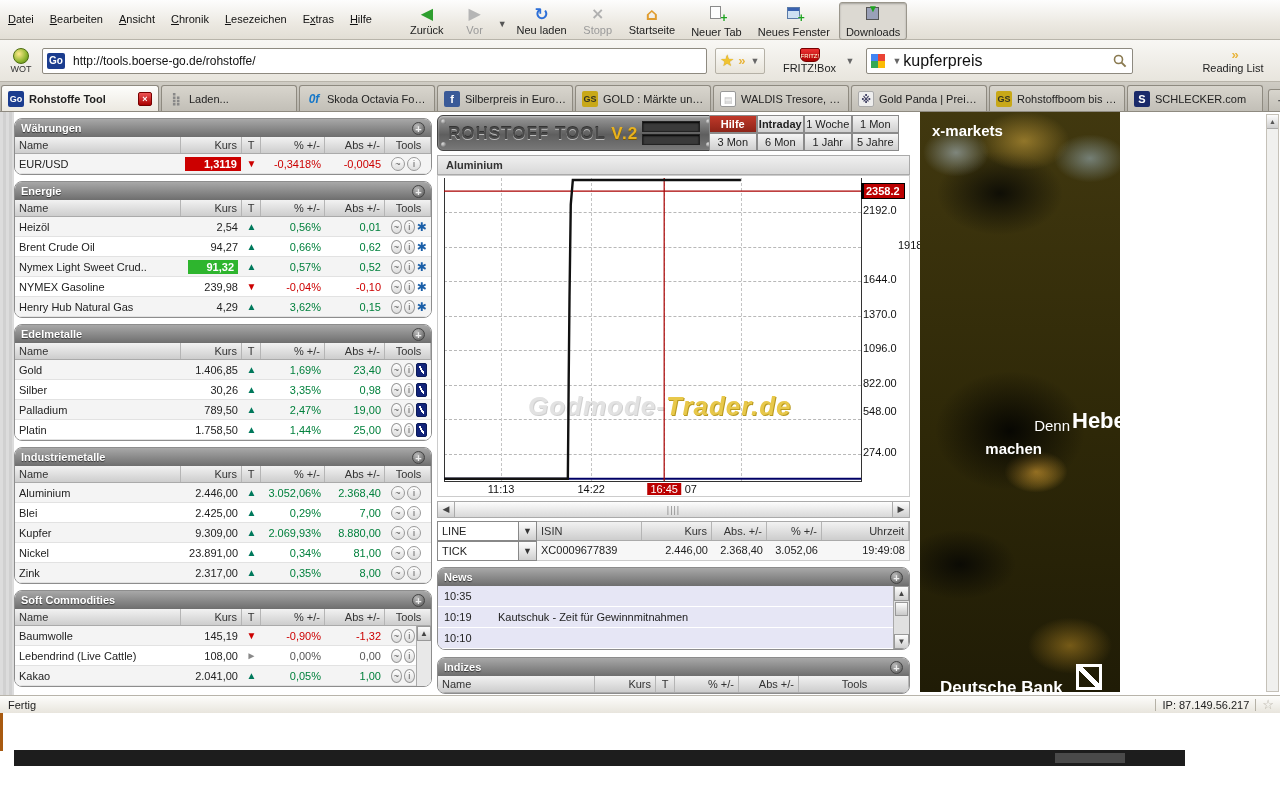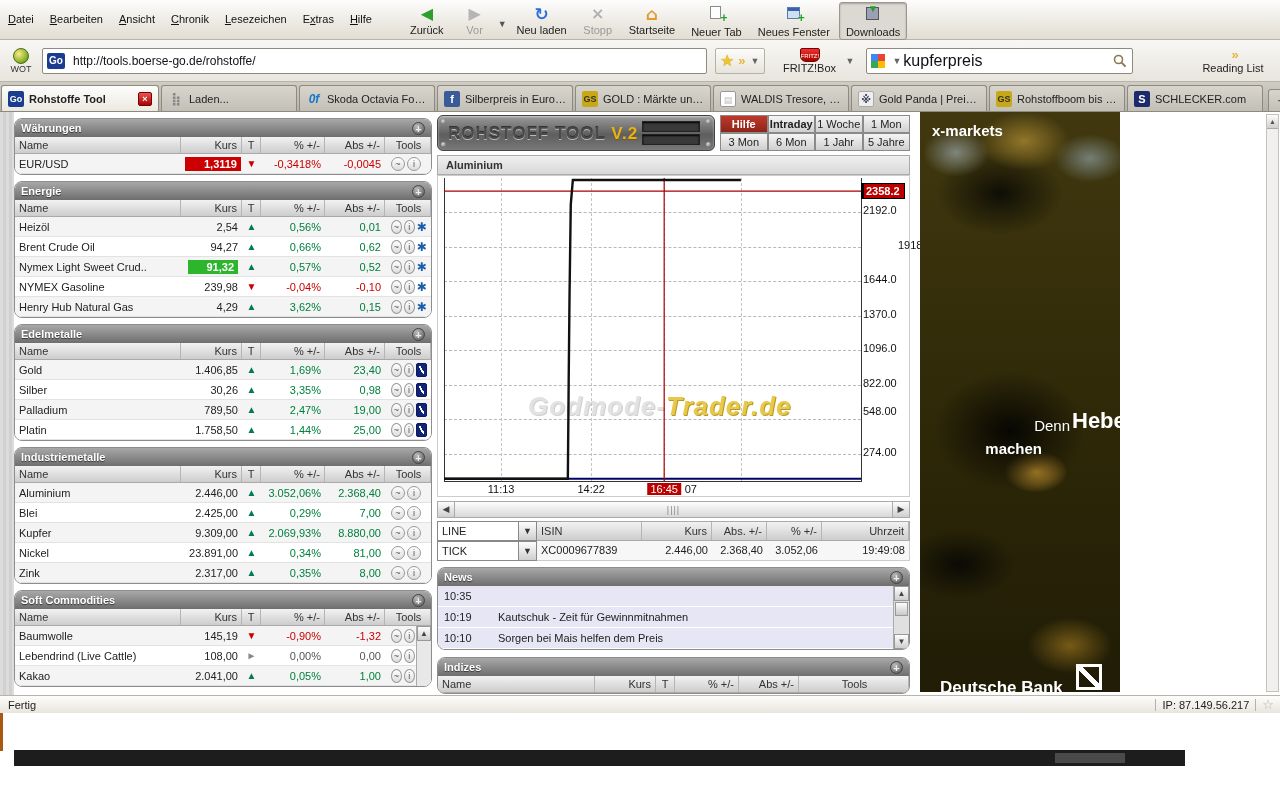--- a/index.html
+++ b/index.html
@@ -124,21 +124,21 @@
   #chartpanel{position:absolute;left:437px;top:3px;width:473px;height:580px;}
   #logoplate{position:absolute;left:0;top:0;width:278px;height:36px;border-radius:6px;
     background:linear-gradient(#9a9a9a,#5e5e5e 55%,#787878);border:1px solid #444;box-shadow:inset 0 1px 2px #ccc;}
   #logoplate .screw{position:absolute;width:5px;height:5px;border-radius:50%;background:radial-gradient(circle at 35% 35%,#ddd,#555);}
   .logo-text{position:absolute;left:10px;top:8px;font-size:17px;font-weight:bold;color:#4a4a4a;
     text-shadow:0 1px 0 #bbb,0 -1px 0 #333;letter-spacing:1px;}
   .logo-ver{color:#e8b21f;text-shadow:0 1px 0 #7a5a00;}
   .logo-slot{position:absolute;right:14px;width:58px;height:11px;background:#3a3a3a;border:1px solid #222;box-shadow:inset 0 1px 2px #000;}
   #timebtns{position:absolute;left:284px;top:0;width:189px;height:36px;display:grid;
     grid-template-columns:repeat(4,1fr);grid-template-rows:18px 18px;}
-  #timebtns{width:190px;left:283px;}
+  #timebtns{width:190px;left:272px;}
   .tbtn{border:1px solid #8a8a8a;background:linear-gradient(#f5f5f5,#cfcfcf);color:#222;text-align:center;line-height:16px;}
   .tbtn.red{background:linear-gradient(#c0392a,#8e2418);color:#fff;font-weight:bold;}
   .tbtn.bold{font-weight:bold;}
   #charttitle{position:absolute;left:0;top:40px;width:473px;height:20px;background:linear-gradient(#f0f0f0,#d8d8d8);
     border:1px solid #aaa;font-weight:bold;color:#333;padding:3px 8px;}
   #chartbox{position:absolute;left:0;top:60px;width:473px;height:322px;background:#fff;border:1px solid #ccc;}
   #plot{position:absolute;left:6px;top:2px;width:417px;height:303px;}
   .axisline{position:absolute;background:#333;}
   .hgrid{position:absolute;left:0;width:100%;border-top:1px dashed #b8b8b8;height:0;}
   .vgrid{position:absolute;top:0;height:100%;border-left:1px dashed #c4c4c4;width:0;}
@@ -761,21 +761,20 @@
         <div class="news-rows" id="newsrows">
             <div class="news-row">
               <span class="news-time">10:35</span>
             </div>
             <div class="news-row">
               <span class="news-time">10:19</span>
               <span class="news-text">Kautschuk - Zeit für Gewinnmitnahmen</span>
             </div>
             <div class="news-row">
               <span class="news-time">10:10</span>
-              <span class="news-text">Sorgen bei Mais helfen dem Preis</span>
             </div>
             <div class="vscroll">
               <div class="sbtn">▲</div>
               <div class="thumb"></div>
               <div class="sbtn bottom">▼</div>
             </div>
           </div>
       </div>
 
       <div id="indizesbox" class="section">

